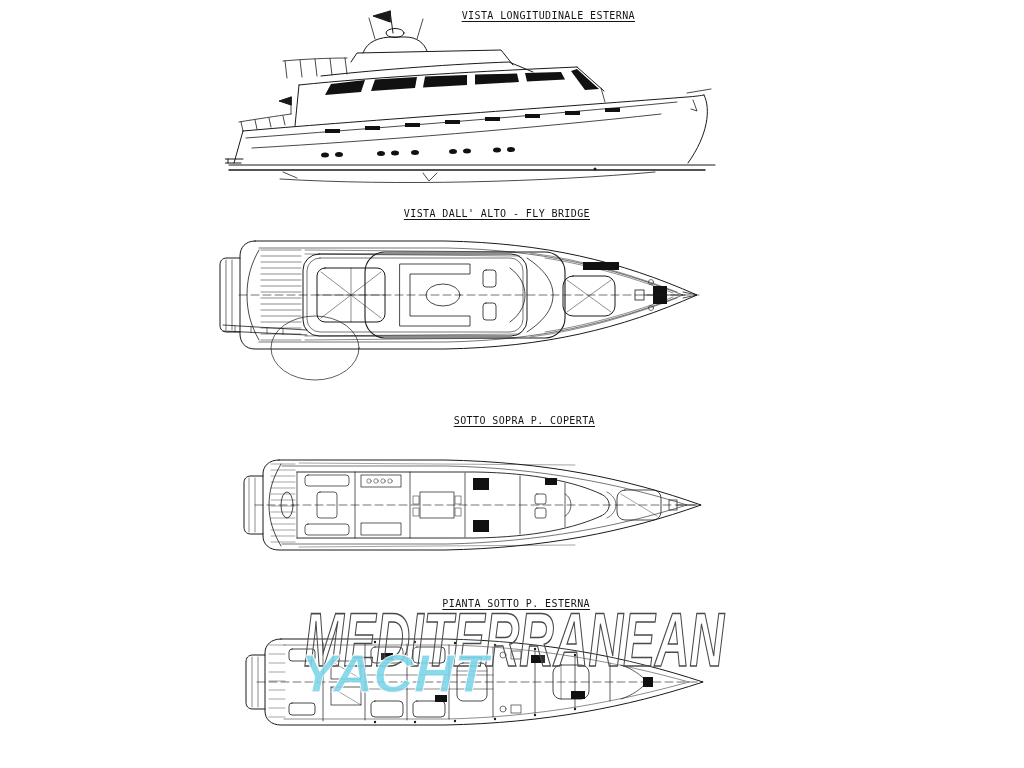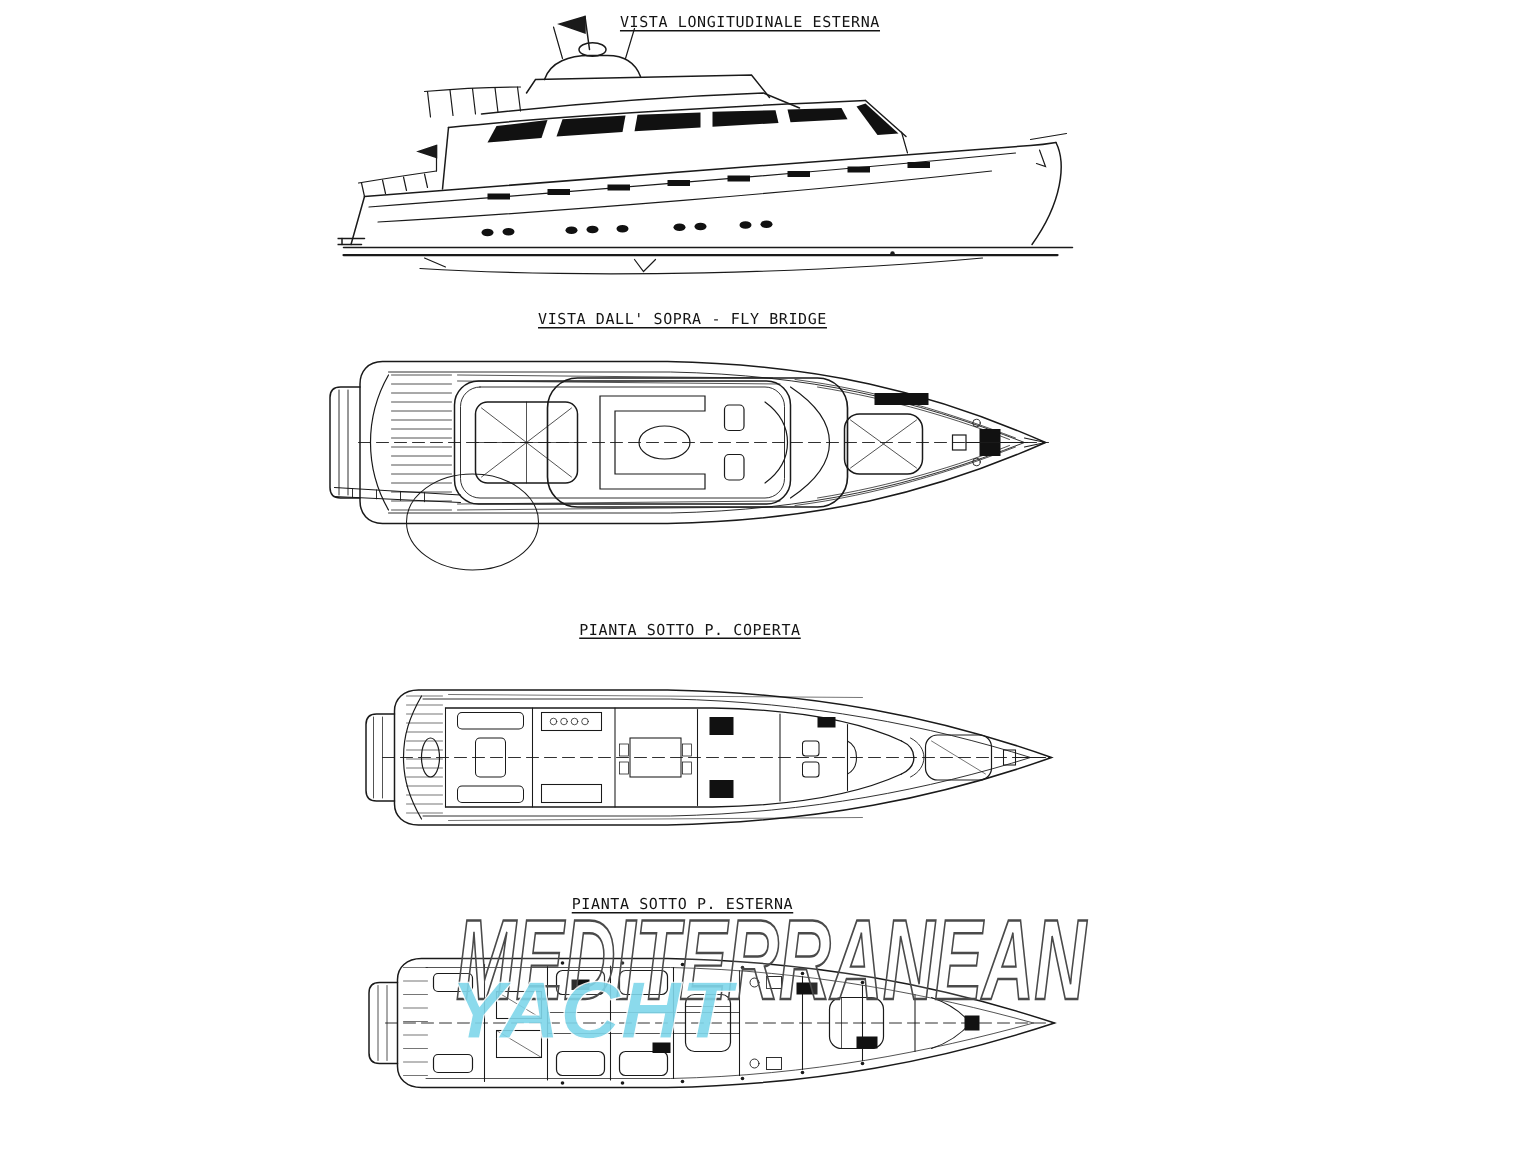--- a/index.html
+++ b/index.html
@@ -7,34 +7,34 @@
   .canvas { position:relative; width:1024px; height:768px; background:#ffffff; overflow:hidden; }
   .drawing { position:absolute; }
   .dtitle {
     position:absolute;
     font-family:"DejaVu Sans Mono",monospace;
     font-size:10px;
     letter-spacing:0.4px;
     color:#141414;
     text-decoration:underline;
     text-underline-offset:2px;
-    text-align:center;
+    text-align:right;
     white-space:nowrap;
   }
   .watermark { position:absolute; pointer-events:none; }
   svg { display:block; }
 </style>
 </head>
 <body>
 
 <div class="canvas">
 
   <div class="dtitle" style="left:365px;top:10px;width:270px">VISTA LONGITUDINALE ESTERNA</div>
-  <div class="dtitle" style="left:320px;top:208px;width:270px">VISTA DALL' SOPRA - FLY BRIDGE</div>
-  <div class="dtitle" style="left:325px;top:415px;width:270px">PIANTA SOTTO P. COPERTA</div>
+  <div class="dtitle" style="left:320px;top:208px;width:270px">VISTA DALL' ALTO - FLY BRIDGE</div>
+  <div class="dtitle" style="left:325px;top:415px;width:270px">SOTTO SOPRA P. COPERTA</div>
   <div class="dtitle" style="left:320px;top:598px;width:270px">PIANTA SOTTO P. ESTERNA</div>
 
   <svg class="drawing" style="left:225px;top:5px" width="495" height="205" viewBox="0 0 495 205">
     <g stroke="#1a1a1a" fill="none" stroke-width="1" stroke-linecap="round">
       <g>
         <line x1="4" y1="160" x2="490" y2="160"></line>
         <line x1="4" y1="165" x2="480" y2="165" stroke-width="1.5"></line>
       </g>
       <g>
         <path d="M18,126 C120,117 320,103 462,92 C470,91.5 476,90.5 479,90"></path>

